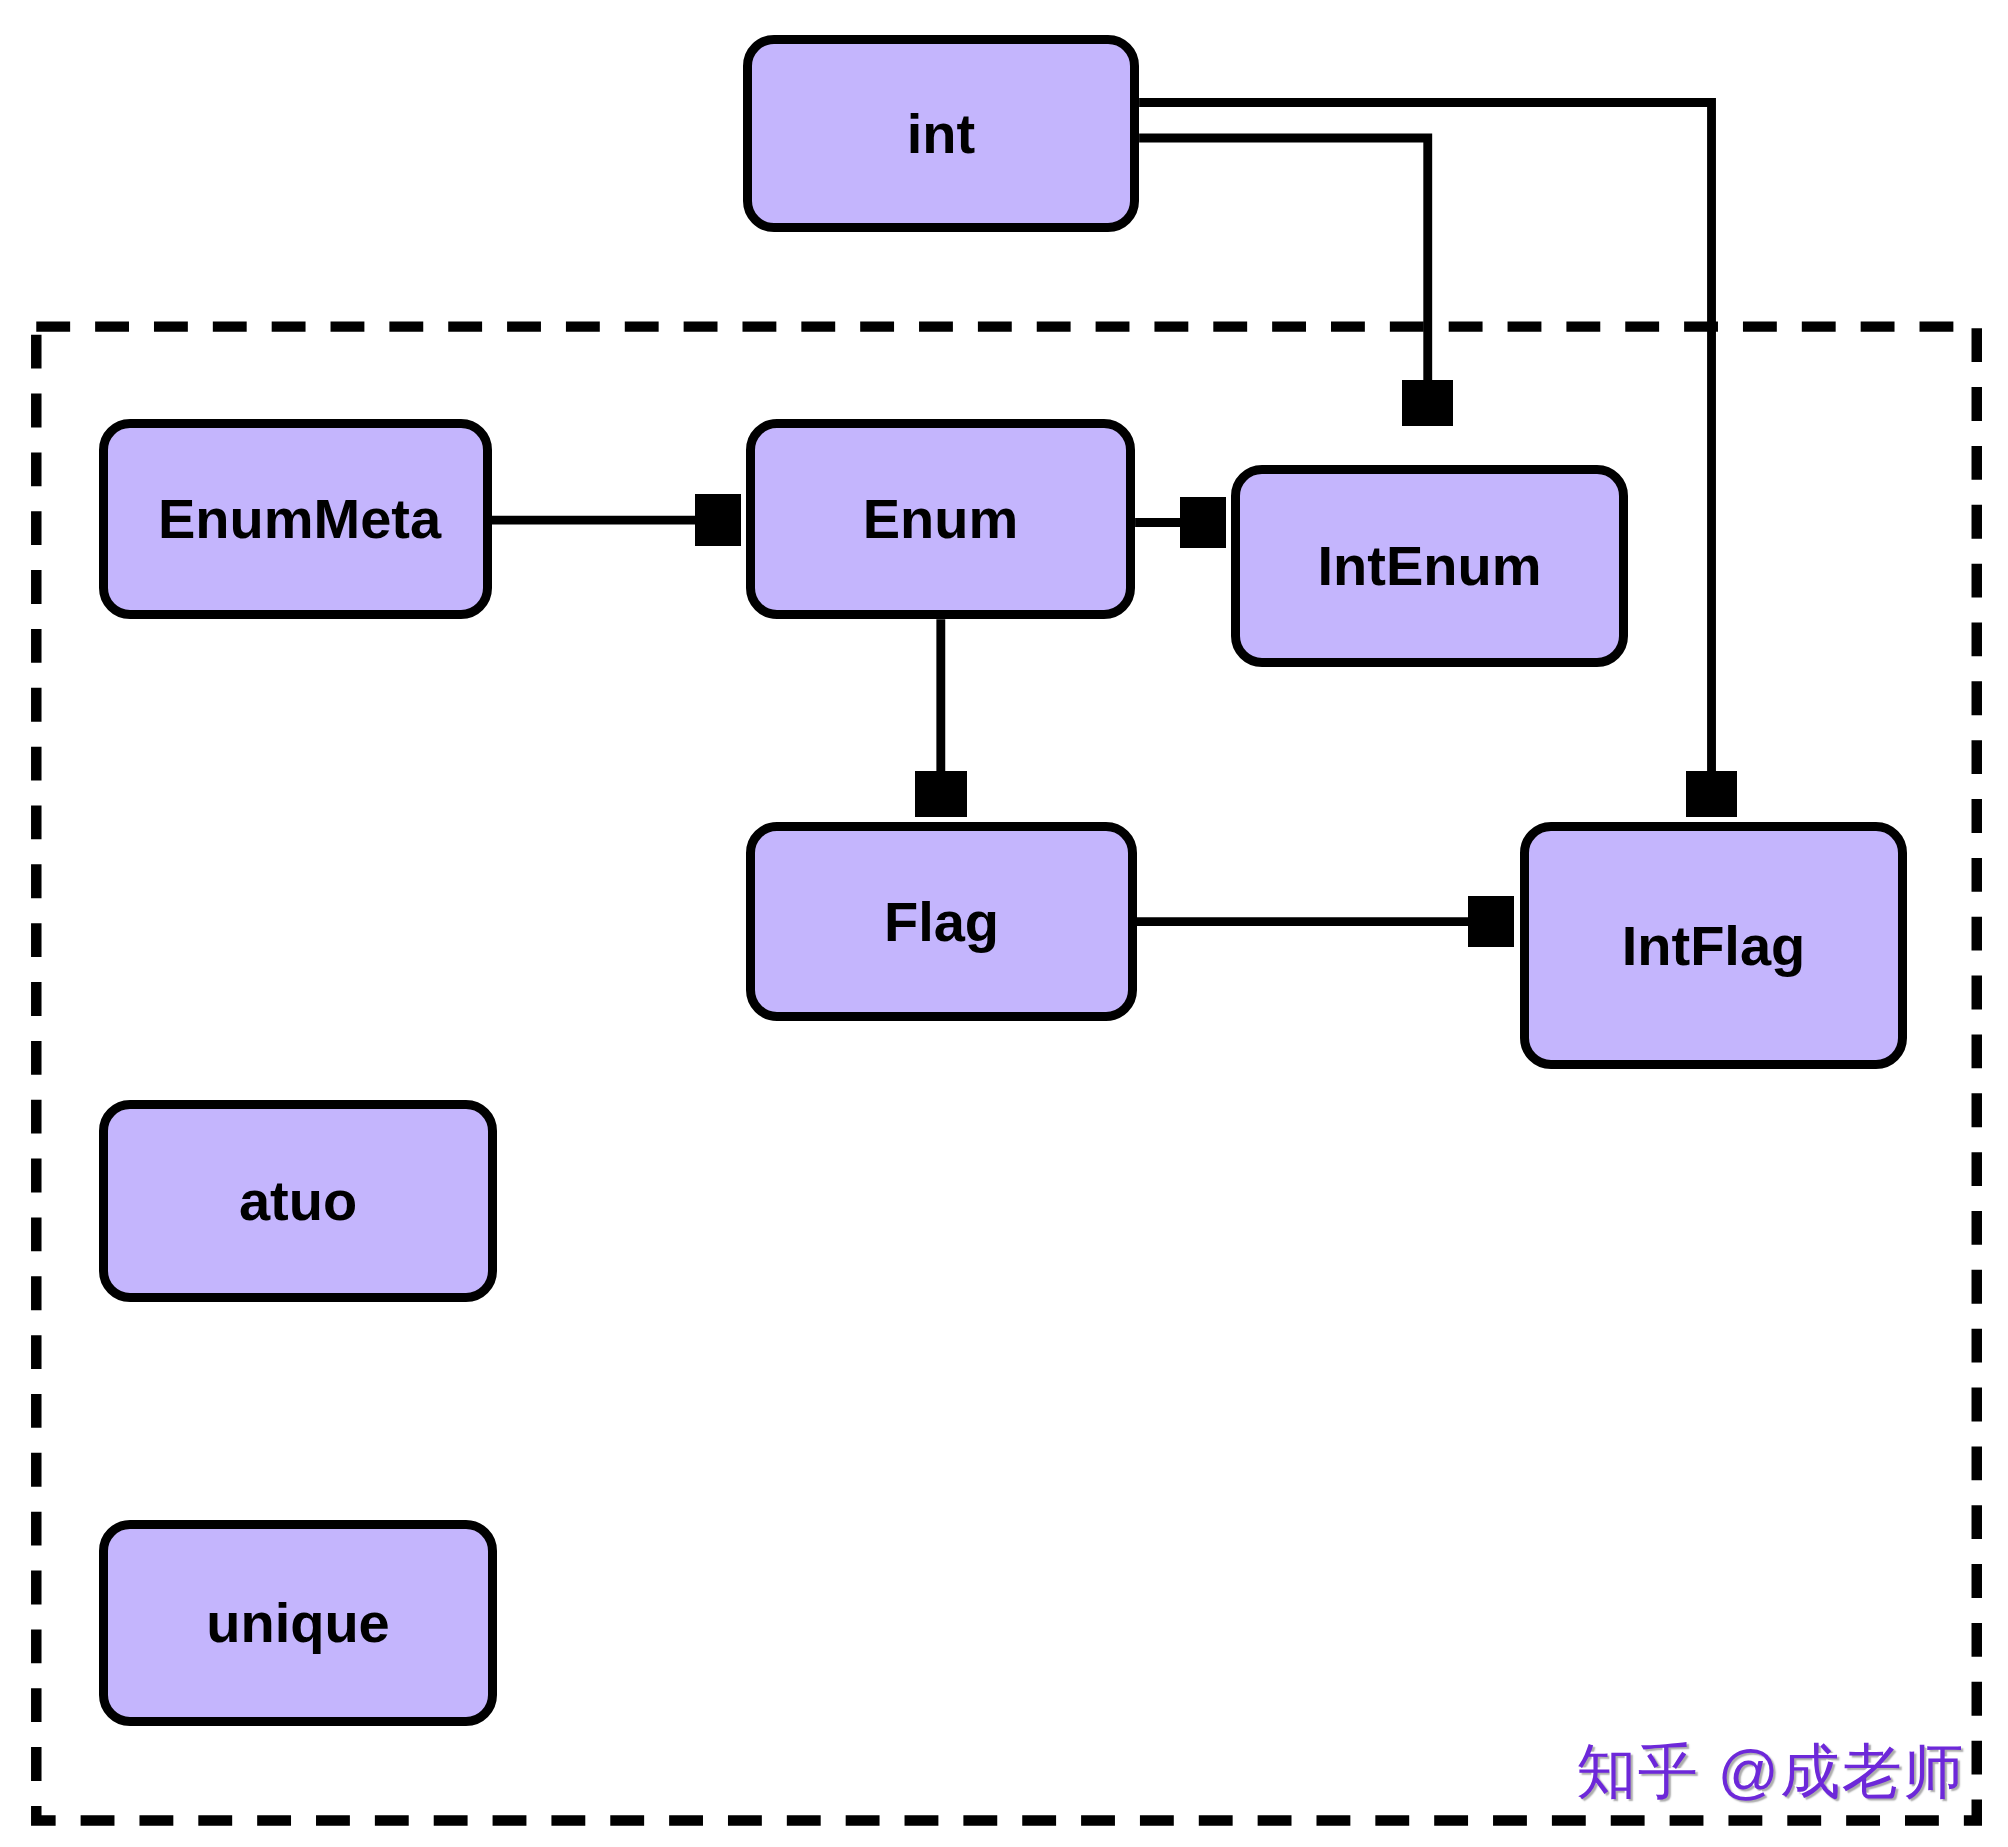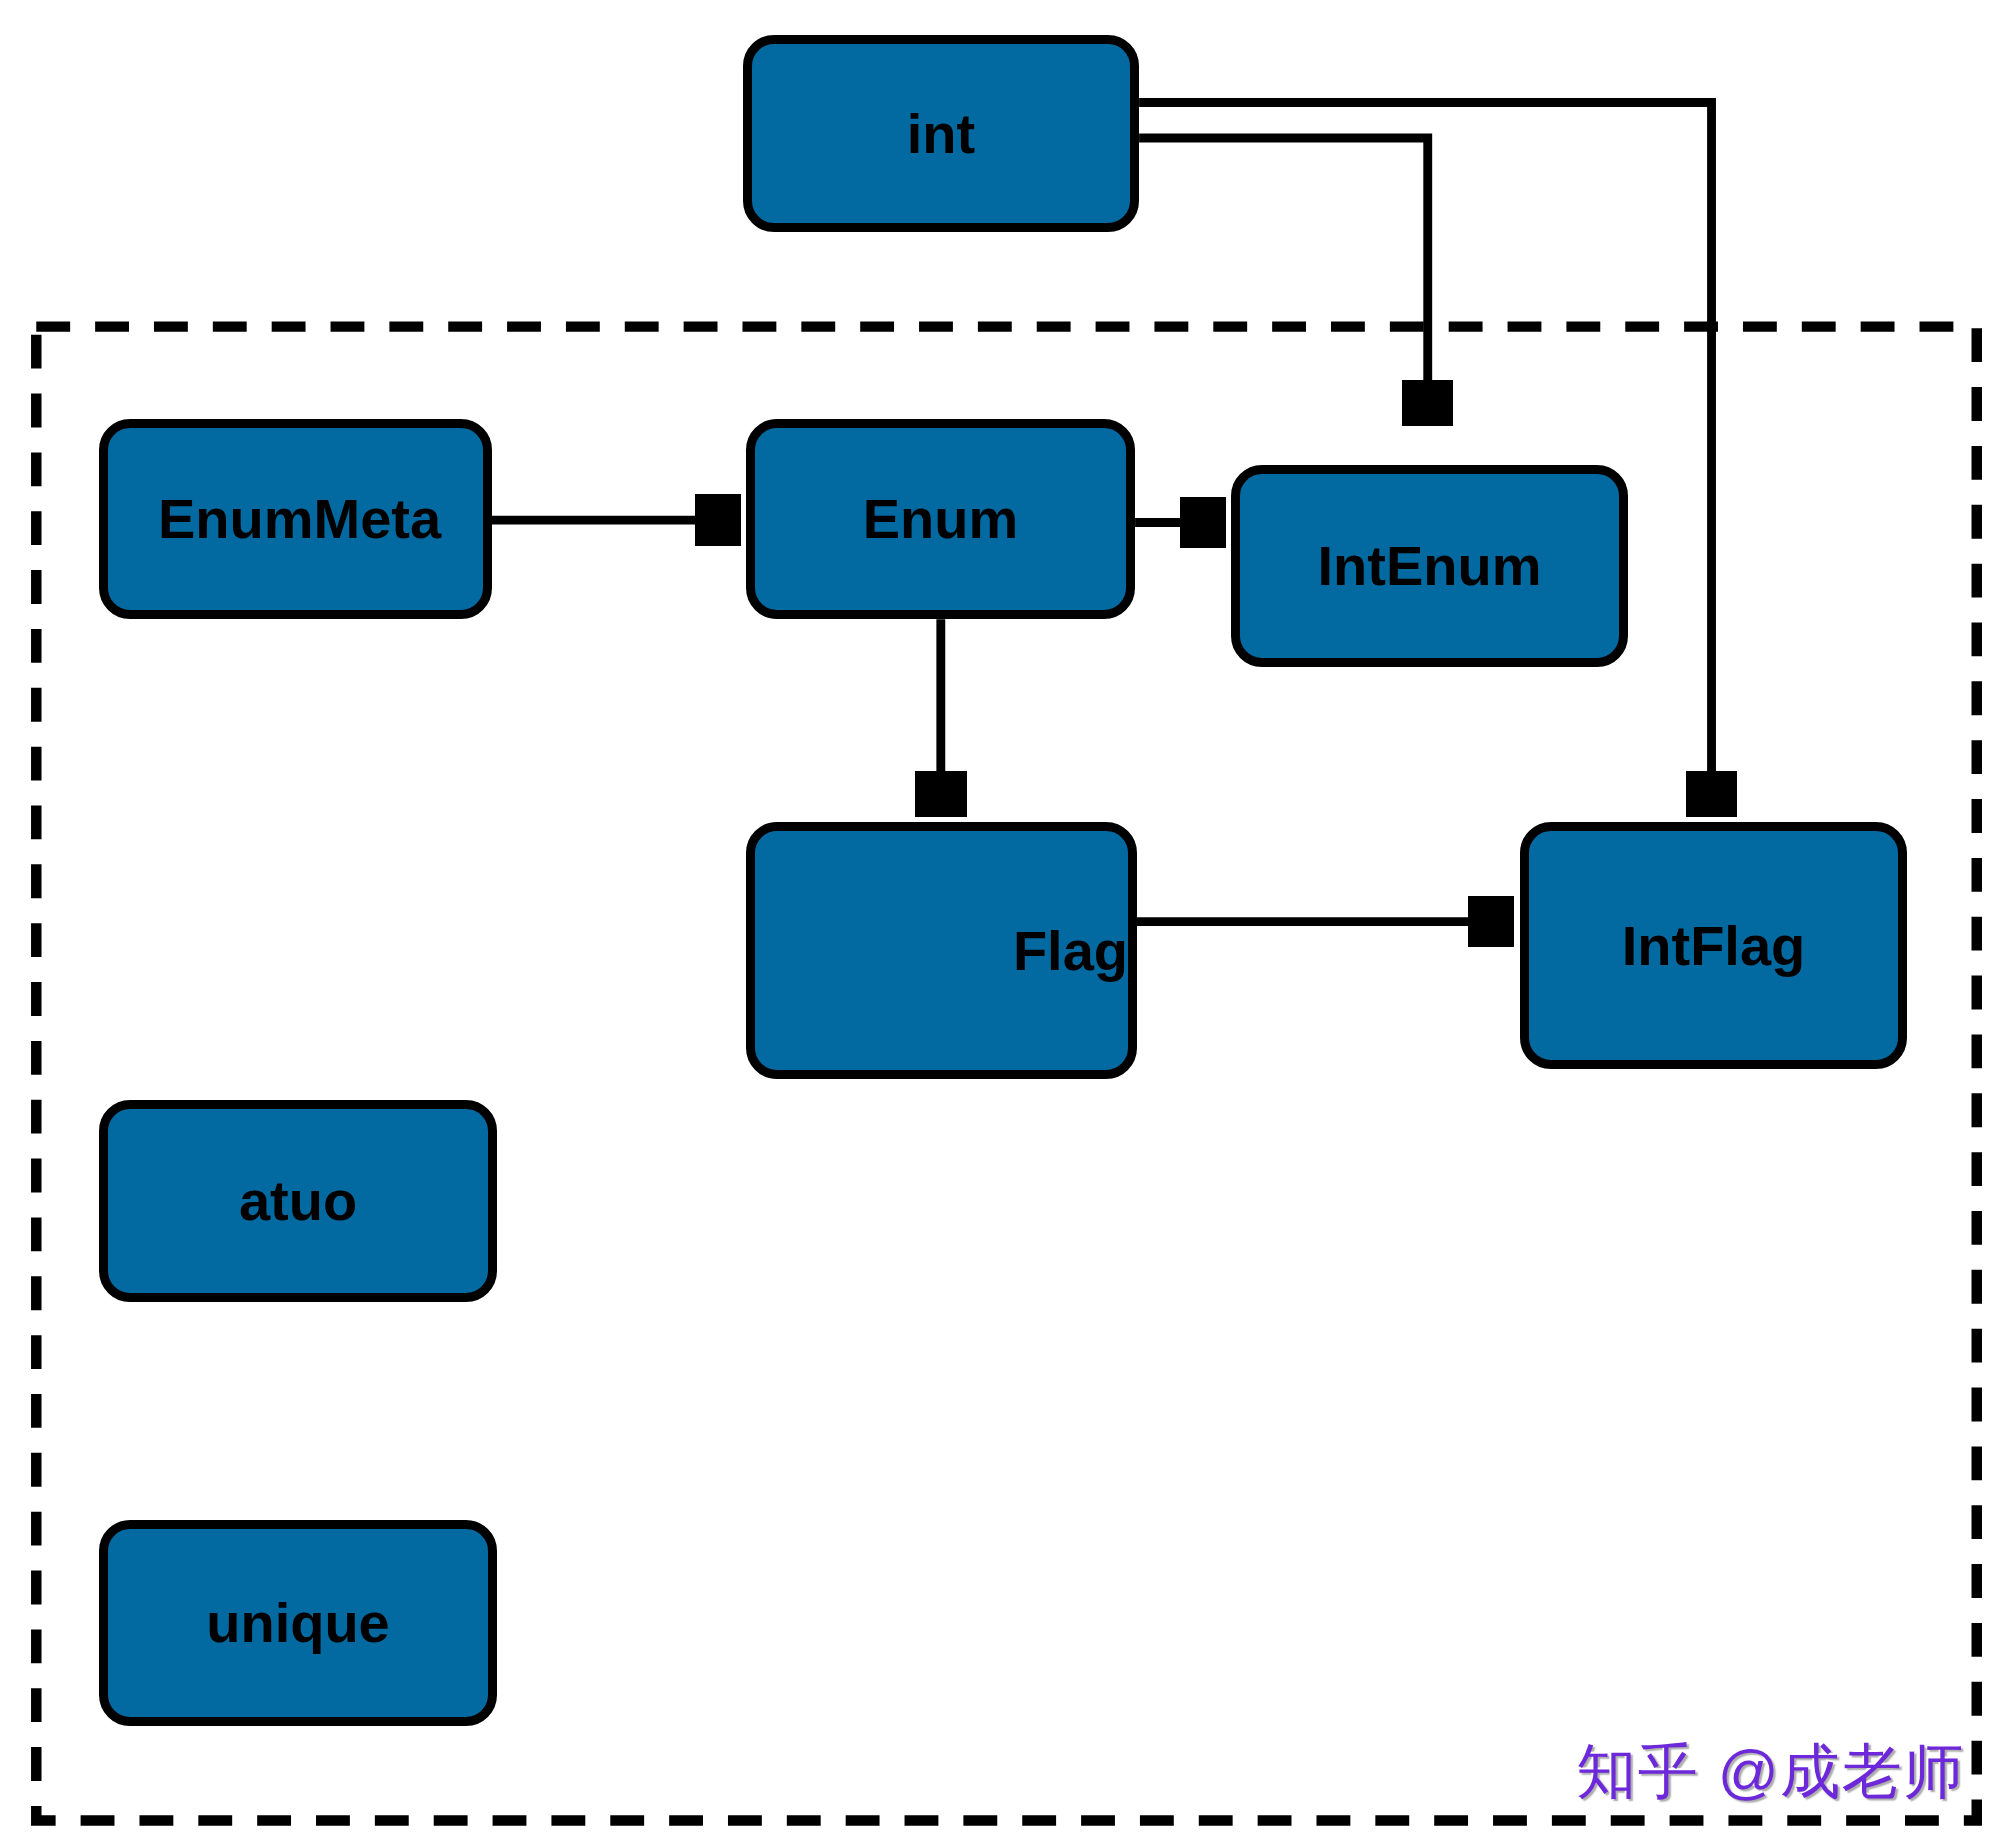--- a/index.html
+++ b/index.html
@@ -31,21 +31,21 @@
     stroke-linejoin: miter;
     stroke-linecap: butt;
   }
   .wires rect.boundary {
     stroke-width: 13;
     stroke-dasharray: 42 31;
   }
   .node {
     position: absolute;
     box-sizing: border-box;
-    background: #0369a1;
+    background: #c4b5fd;
     border: 9.7px solid #000000;
     border-radius: 31px;
     display: flex;
     align-items: center;
     justify-content: center;
     font-weight: 700;
     font-size: 56px;
     line-height: 1;
     color: #000000;
     white-space: nowrap;
@@ -94,21 +94,21 @@
   </div>
 
   <div class="node" style="left:746px; top:419px; width:389px; height:200px;text-align:right;">
     <span>Enum</span>
   </div>
 
   <div class="node" style="left:1231px; top:430px; width:397px; height:202px;margin-top:35px;">
     <span>IntEnum</span>
   </div>
 
-  <div class="node" style="left:746px; top:822px; width:391px; height:257px;justify-content:flex-end;">
+  <div class="node" style="left:746px; top:822px; width:391px; height:199px;">
     <span>Flag</span>
   </div>
 
   <div class="node" style="left:1520px; top:822px; width:387px; height:247px;">
     <span>IntFlag</span>
   </div>
 
   <div class="node" style="left:99px; top:1100px; width:398px; height:202px;justify-content:center;">
     <span>atuo</span>
   </div>

